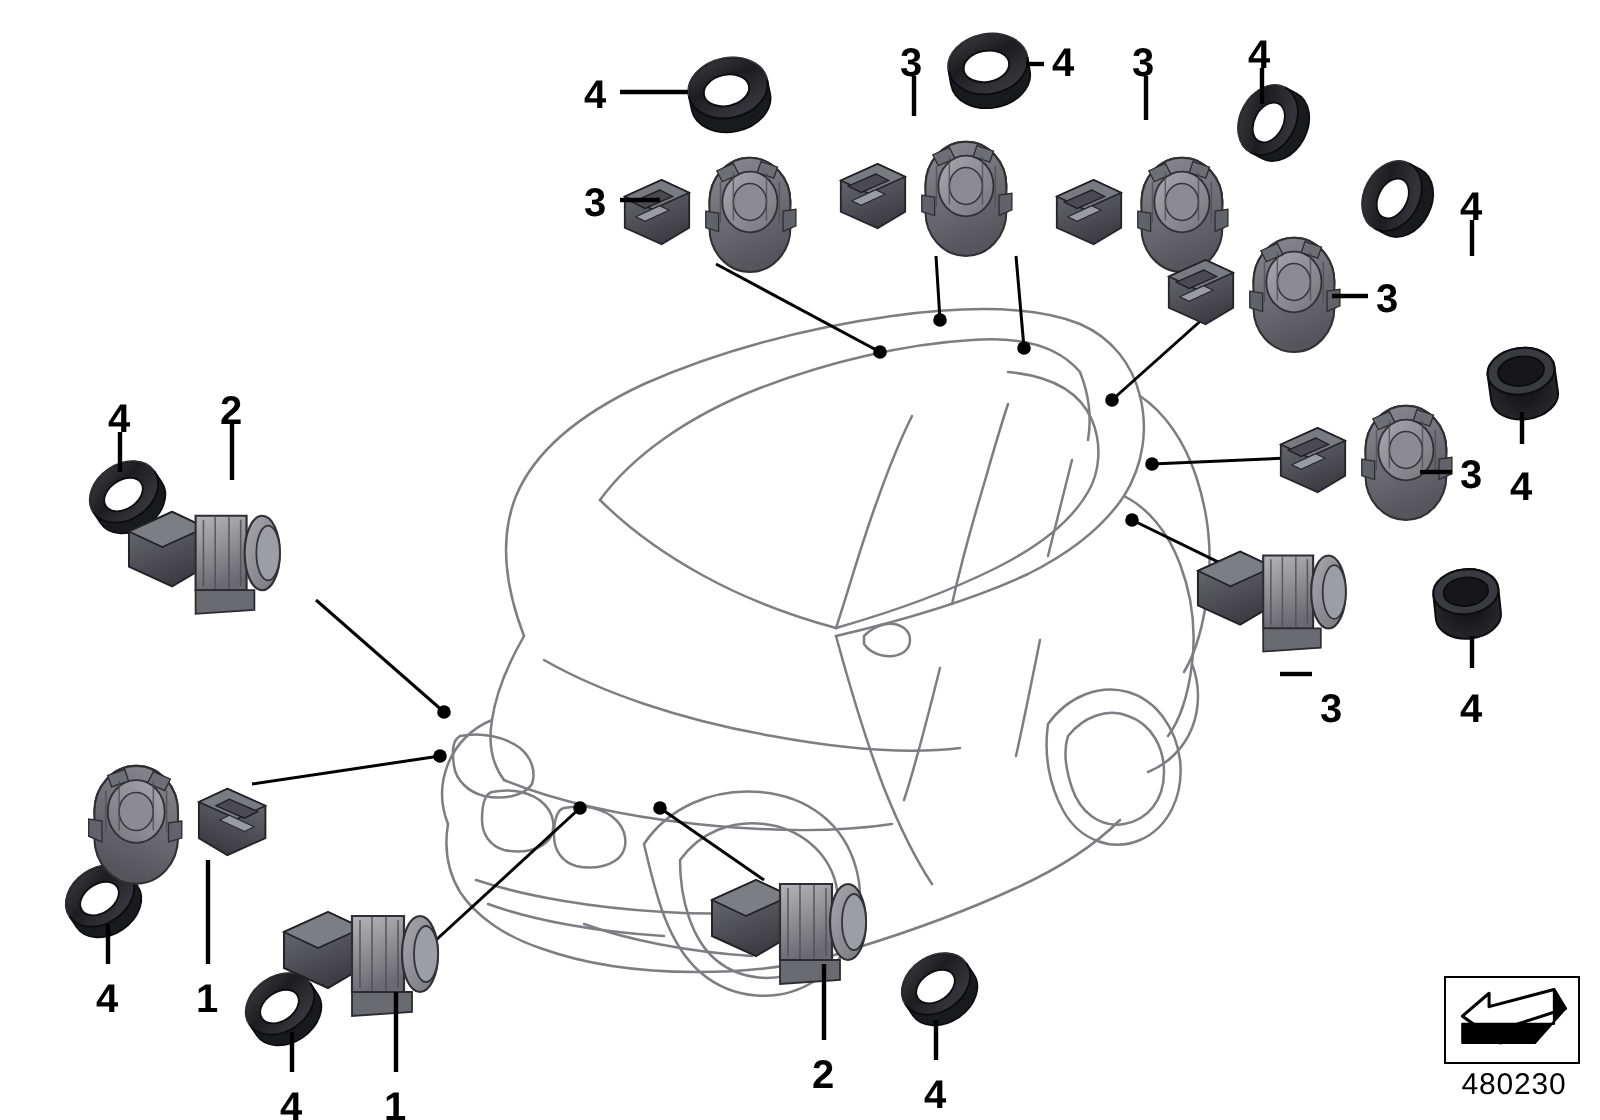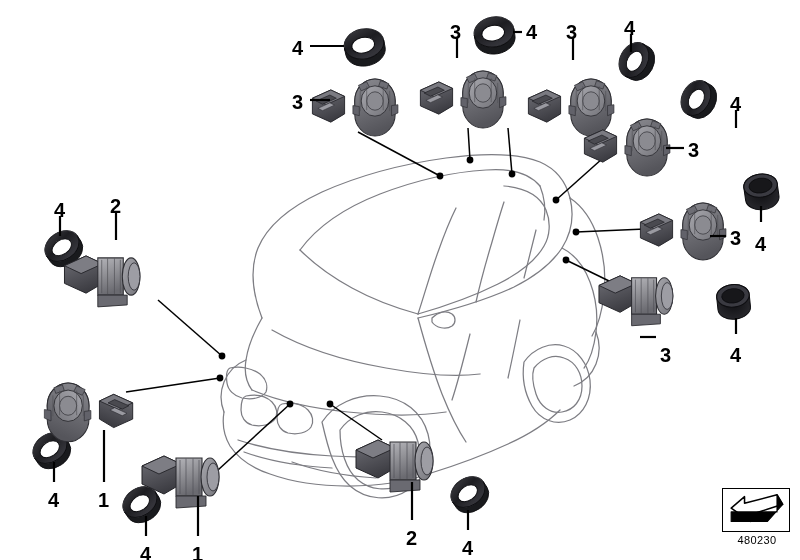--- a/index.html
+++ b/index.html
@@ -27,21 +27,21 @@
   }
   #dwgbox{
     width:68px;height:44px;
     border:1.4px solid #000;
     background:#fff;
     box-sizing:border-box;
     position:relative;
   }
   #dwgnum{
     font-family:"Liberation Sans", sans-serif;
-    font-size:11px;color:#000;
+    font-size:15px;color:#000;
     margin-top:2px;letter-spacing:.4px;
   }
 </style>
 </head>
 <body>
 
 <div id="sheet">
 
   <svg id="art" viewBox="0 0 800 560">
     <defs>

